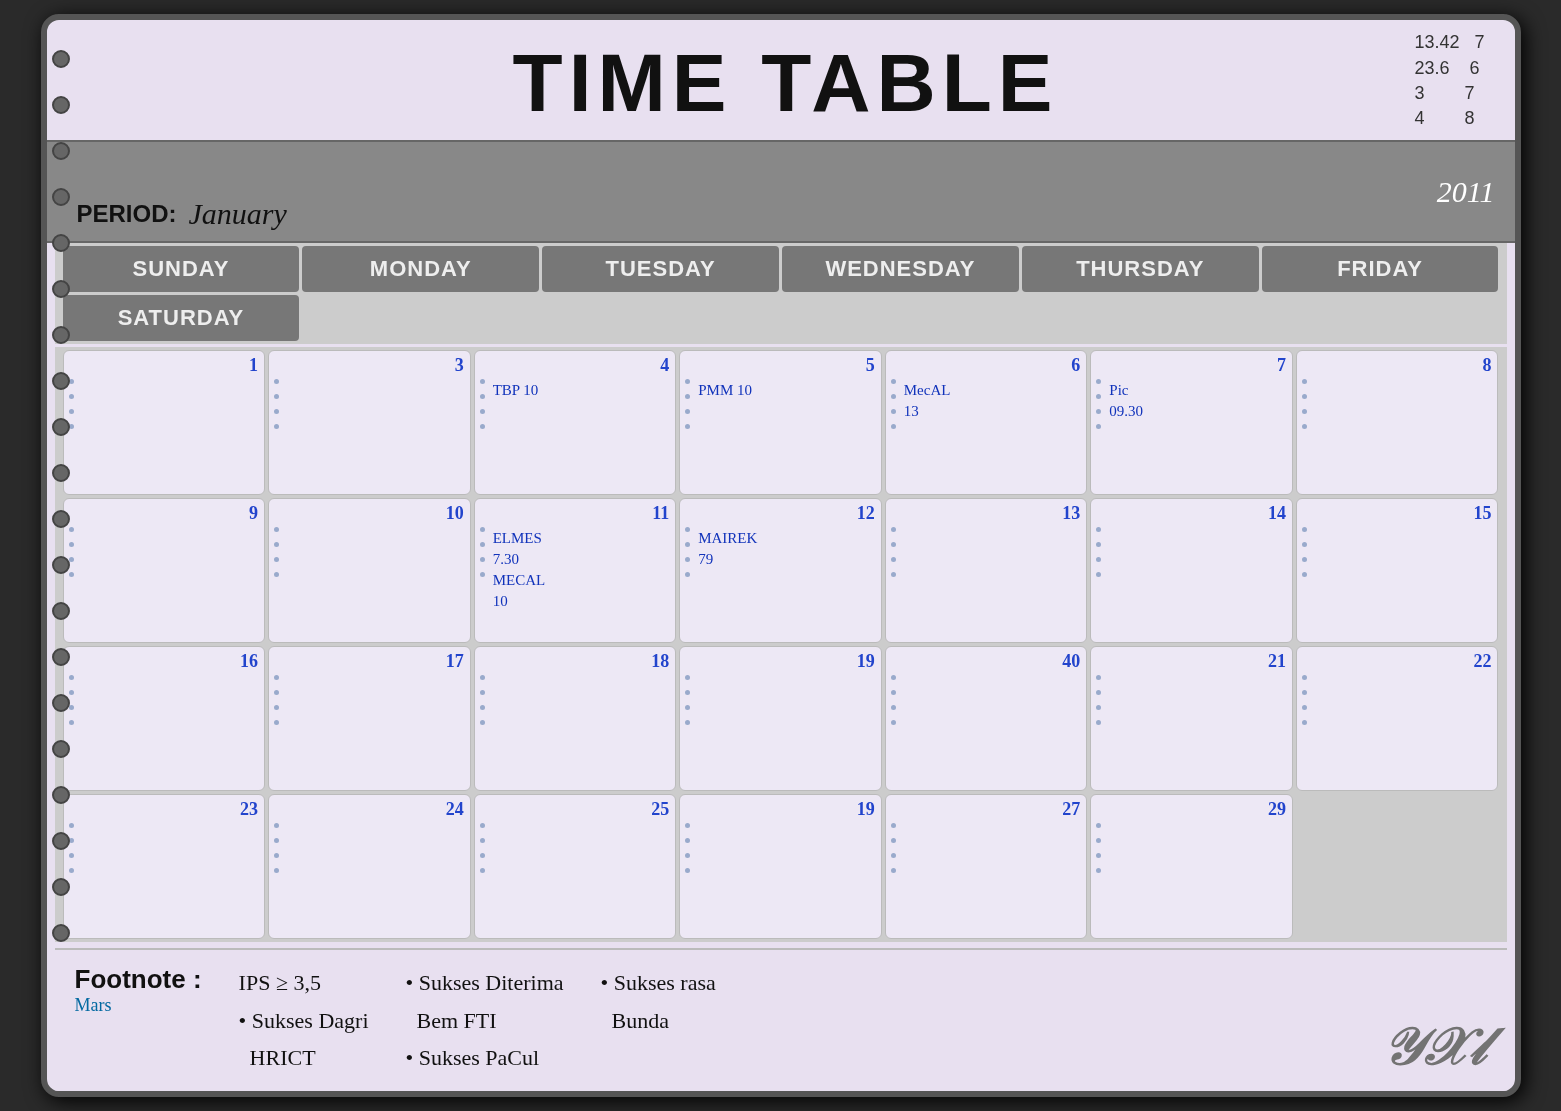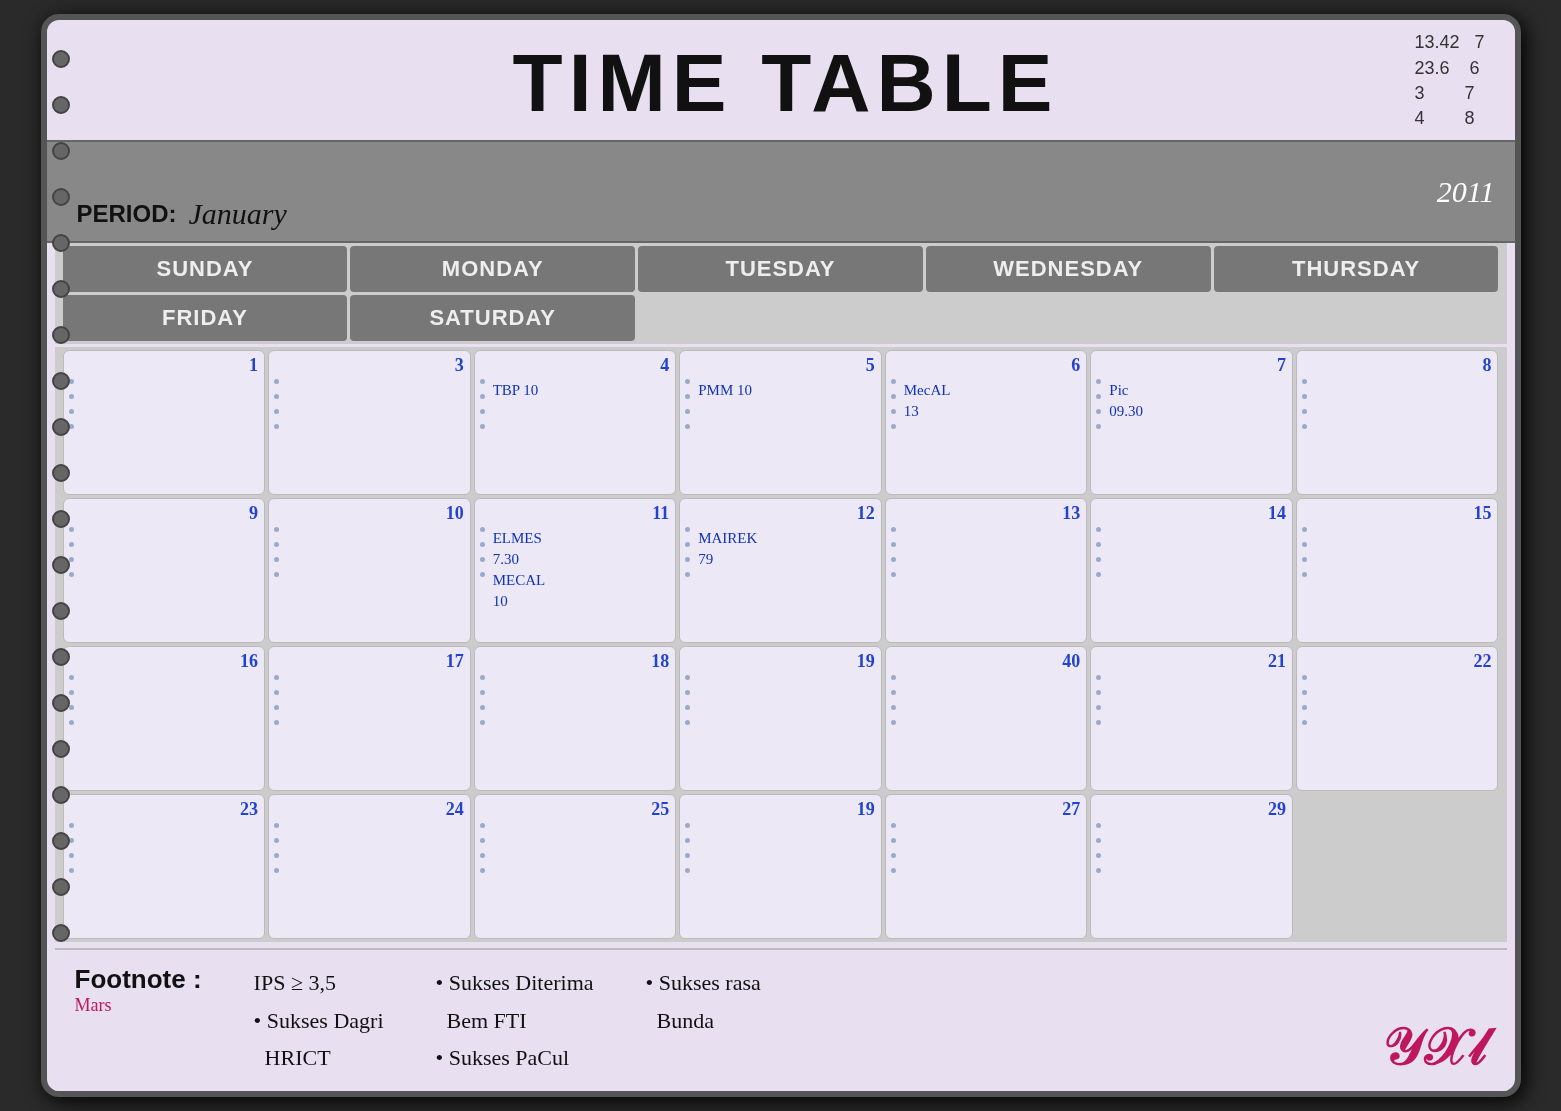--- a/index.html
+++ b/index.html
@@ -91,21 +91,21 @@
     }
     .period-year {
       font-size: 30px;
       color: #ffffff;
       font-style: italic;
       font-family: 'Comic Sans MS', cursive;
     }
 
     .day-headers {
       display: grid;
-      grid-template-columns: repeat(5, 1fr);
+      grid-template-columns: repeat(6, 1fr);
       gap: 3px;
       background: #ccc;
       padding: 3px 8px;
       margin: 0 8px;
     }
     .day-header {
       background: #777;
       color: #eee;
       text-align: center;
       font-weight: bold;
@@ -160,43 +160,44 @@
       border-radius: 50%;
       background: #99aacc;
     }
 
     .footnote-area {
       margin: 6px 8px 0 8px;
       background: #e8e0f0;
       padding: 14px 20px 14px 20px;
       display: flex;
       align-items: flex-start;
-      gap: 52px;
+      gap: 37px;
       min-height: 110px;
       border-top: 2px solid #bbb;
     }
     .footnote-label {
       font-size: 26px;
       font-weight: 900;
       color: #111;
       white-space: nowrap;
       font-family: 'Arial Black', Arial, sans-serif;
     }
     .footnote-col {
       font-size: 22px;
       color: #111;
       font-family: 'Comic Sans MS', cursive;
       line-height: 1.7;
     }
     .footnote-sig {
       margin-left: auto;
       font-size: 48px;
-      color: #be185d;
+      color: #737373;
       font-family: 'Comic Sans MS', cursive;
       align-self: flex-end;
+      font-style: italic;
     }
   </style>
 </head>
 <body>
 
 <div class="board">
 
   <div class="spiral">
     <div class="spiral-dot"></div>
     <div class="spiral-dot"></div>
@@ -496,21 +497,21 @@
           <div class="bullet-dot"></div>
           <div class="bullet-dot"></div>
         </div>
         <div class="cell-date">29</div>
       </div>
     </div>
 
   <div class="footnote-area">
     <div>
       <div class="footnote-label">Footnote :</div>
-      <div style="font-size:18px;font-family:'Comic Sans MS',cursive;color:#be185d;">Mars</div>
+      <div style="font-size:18px;font-family:'Comic Sans MS',cursive;color:#0369a1;">Mars</div>
     </div>
     <div class="footnote-col">
       IPS ≥ 3,5<br>• Sukses Dagri<br>&nbsp;&nbsp;HRICT
     </div>
     <div class="footnote-col">
       • Sukses Diterima<br>&nbsp;&nbsp;Bem FTI<br>• Sukses PaCul
     </div>
     <div class="footnote-col">
       • Sukses rasa<br>&nbsp;&nbsp;Bunda
     </div>

